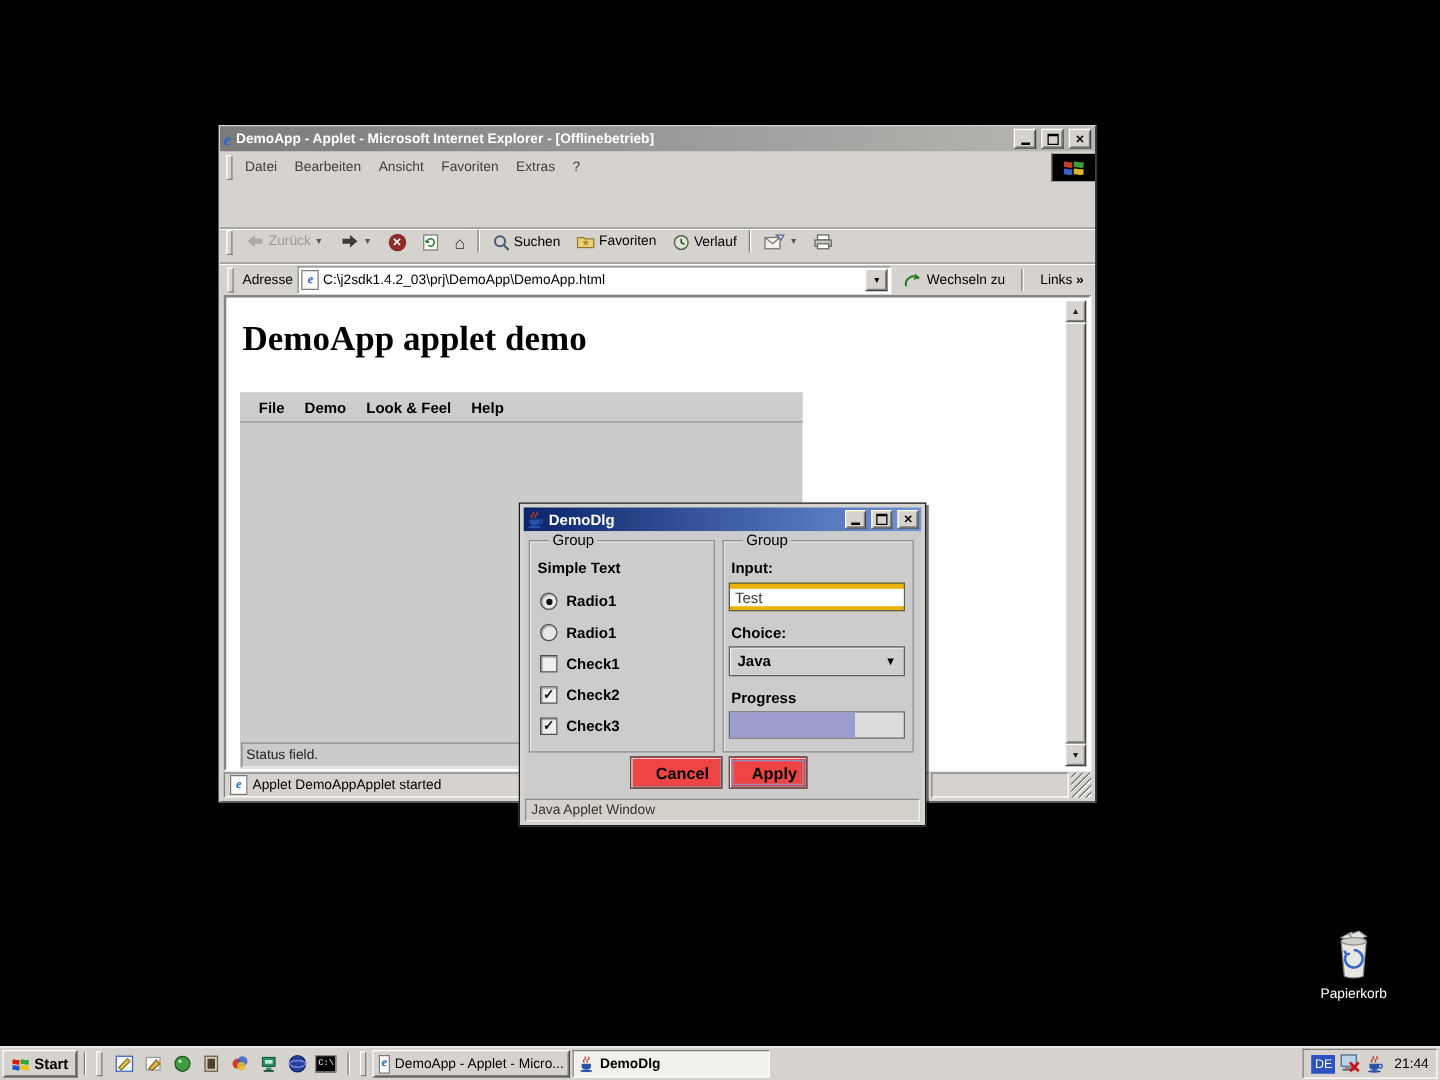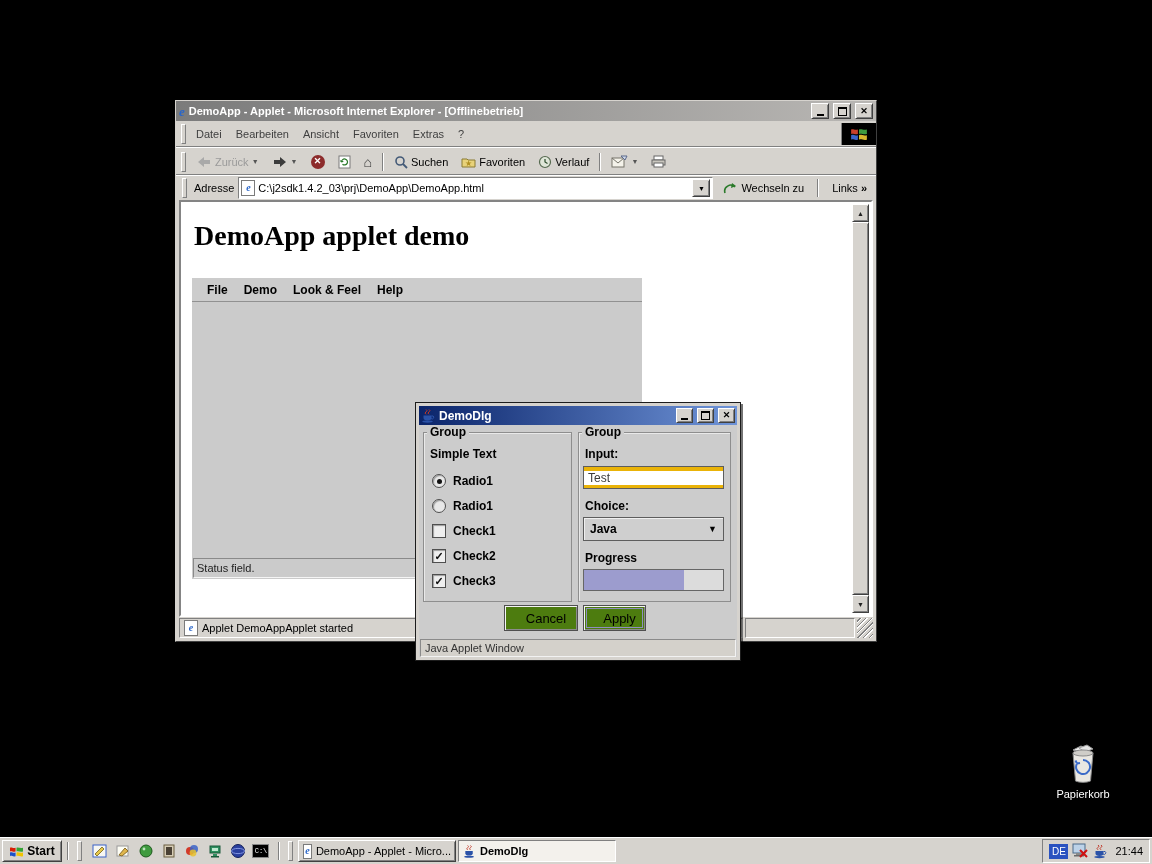--- a/index.html
+++ b/index.html
@@ -22,21 +22,21 @@
   .ie-title{height:20px;margin:0;background:linear-gradient(90deg,#7b7b7b,#b9b7b4);
             display:flex;align-items:center;padding:0 3px;gap:4px;}
   .ie-title .t{color:#fff;font-weight:bold;flex:1;white-space:nowrap;overflow:hidden;}
   .cap-btn{width:16px;height:14px;display:flex;align-items:center;justify-content:center;
            font-size:9px;font-weight:bold;color:#000;line-height:1;}
   .max-glyph{width:7px;height:6px;border:1px solid #000;border-top-width:2px;}
   .min-glyph{width:7px;height:2px;background:#000;margin-top:7px;}
   .ie-menubar{height:26px;display:flex;align-items:center;padding-left:2px;}
   .menu-item{padding:3px 7px;color:#3f3f3f;}
   .throbber{margin-left:auto;width:34px;height:22px;background:#000;display:flex;align-items:center;justify-content:center;border-left:1px solid #808080;}
-  .ie-toolbar{height:27px;display:flex;align-items:center;border-top:1px solid #fff;box-shadow:0 -1px 0 #808080;padding-left:2px;gap:1px;}
+  .ie-toolbar{height:27px;display:flex;align-items:flex-start;border-top:1px solid #fff;box-shadow:0 -1px 0 #808080;padding-left:2px;gap:1px;margin-top:36px;}
   .tb-btn{display:flex;align-items:center;gap:3px;padding:2px 5px;background:transparent;border:1px solid transparent;}
   .tb-label{font-size:11px;}
   .gray-label{color:#9a9a9a;}
   .dd{font-size:7px;color:#555;}
   .ie-address{height:24px;display:flex;align-items:center;border-top:1px solid #fff;box-shadow:0 -1px 0 #808080;padding:0 3px;gap:4px;}
   .addr-field{flex:1;height:18px;background:#fff;display:flex;align-items:center;gap:3px;padding:1px 2px;}
   .addr-field input{flex:1;border:none;outline:none;font:11px "Liberation Sans",sans-serif;background:#fff;padding:0;}
   .addr-drop{width:16px;height:16px;display:flex;align-items:center;justify-content:center;font-size:7px;}
   .ie-content{flex:1;background:#fff;margin:0 3px;position:relative;overflow:hidden;}
   .ie-statusbar{height:20px;margin:1px 3px 3px 3px;display:flex;gap:2px;align-items:stretch;}
@@ -55,36 +55,36 @@
   .sb-btn{height:16px;display:flex;align-items:center;justify-content:center;font-size:7px;color:#222;}
   .sb-thumb{flex:1;}
   
   .dialog{left:415px;top:402px;width:318px;border:1px solid #1c1c1c;background:#d6d3ce;padding:3px;
           box-shadow:2px 2px 0 rgba(0,0,0,0.55);}
   .dlg-title{height:19px;background:linear-gradient(90deg,#0a246a,#6f94d8);display:flex;align-items:center;
              padding:0 2px;gap:4px;}
   .dlg-title .t{color:#fff;font-weight:bold;font-size:12px;flex:1;}
   .dlg-body{position:relative;height:232px;background:#cccccc;font-size:12px;}
   .groupbox{position:absolute;border:1px solid #8e8e8e;box-shadow:inset 1px 1px 0 #e9e9e9;}
-  .group-legend{position:absolute;top:-8px;left:3px;background:#cccccc;padding:0 3px;font-weight:bold;}
+  .group-legend{position:absolute;top:-8px;left:15px;background:#cccccc;padding:0 3px;font-weight:normal;}
   .m-label{font-weight:bold;color:#000;}
   .m-row{position:absolute;display:flex;align-items:center;gap:7px;}
   .m-radio{width:12px;height:12px;border-radius:50%;border:1px solid #4f4f4f;background:#e8e8e8;
            box-shadow:inset 1px 1px 1px #9d9d9d;display:flex;align-items:center;justify-content:center;}
   .m-radio.sel::after{content:"";width:5px;height:5px;border-radius:50%;background:#111;}
   .m-check{width:12px;height:12px;border:1px solid #4f4f4f;background:#efefef;box-shadow:inset 1px 1px 1px #9d9d9d;
            display:flex;align-items:center;justify-content:center;font-size:11px;font-weight:bold;color:#111;line-height:1;}
   .m-field{position:absolute;background:#eab308;border:1px solid #5d5d5d;display:flex;align-items:center;}
   .m-field input{border:none;outline:none;background:#fff;font:12px "Liberation Sans",sans-serif;color:#3c3c3c;width:100%;padding:0 4px;}
   .m-combo{position:absolute;background:#cfcfcf;border:1px solid #5d5d5d;box-shadow:inset 1px 1px 0 #efefef;
            display:flex;align-items:center;justify-content:space-between;padding:0 6px;font-weight:bold;}
   .m-progress{position:absolute;border:1px solid #666;background:#dcdcdc;}
   .m-progress .fill{height:100%;background:#9c9cce;}
-  .m-btn{position:absolute;background:#4d7c0f;border:1px solid #4f4f4f;box-shadow:inset 1px 1px 0 #f4f4f4, inset -1px -1px 0 #8c8c8c;
-         font-weight:normal;font-size:13px;display:flex;align-items:center;justify-content:center;padding-left:16px;}
+  .m-btn{position:absolute;background:#ef4444;border:1px solid #4f4f4f;box-shadow:inset 1px 1px 0 #f4f4f4, inset -1px -1px 0 #8c8c8c;
+         font-weight:bold;font-size:13px;display:flex;align-items:center;justify-content:center;padding-left:16px;}
   .m-btn .inner-focus{position:absolute;inset:2px;border:1px solid #8e8ec0;pointer-events:none;}
   .dlg-warning{position:absolute;left:1px;right:1px;top:214px;height:16px;background:#d4d1cb;
                border:1px solid;border-color:#8a8a8a #f2f2f2 #f2f2f2 #8a8a8a;display:flex;align-items:center;
                padding:0 4px;font-size:11px;color:#333;}
   
   .taskbar{left:0;bottom:0;width:1152px;height:27px;background:#d6d3ce;border-top:1px solid #fff;
            display:flex;align-items:center;padding:0 2px;box-sizing:border-box;gap:2px;}
   .start-btn{width:60px;height:22px;display:flex;align-items:center;justify-content:center;gap:3px;
              font-weight:bold;font-size:12px;}
   .task-btn{width:158px;height:22px;display:flex;align-items:center;gap:4px;padding:0 4px;box-sizing:border-box;

